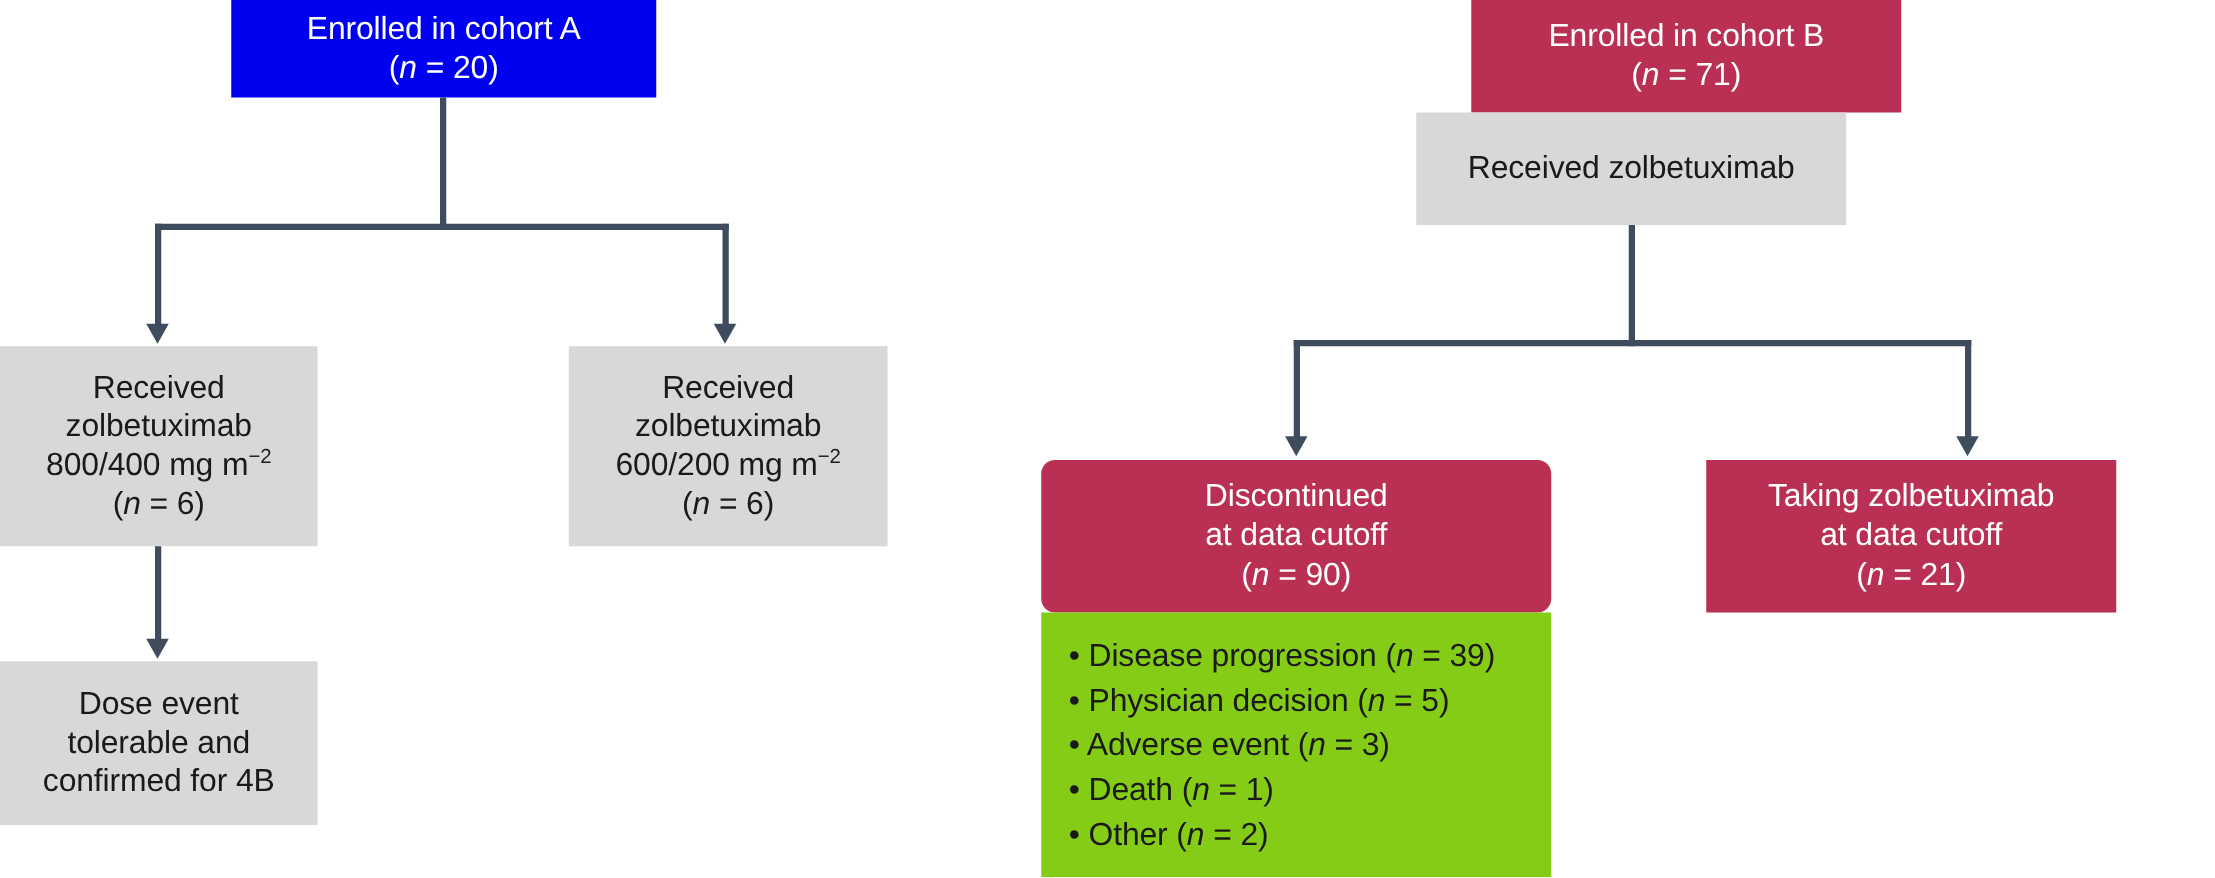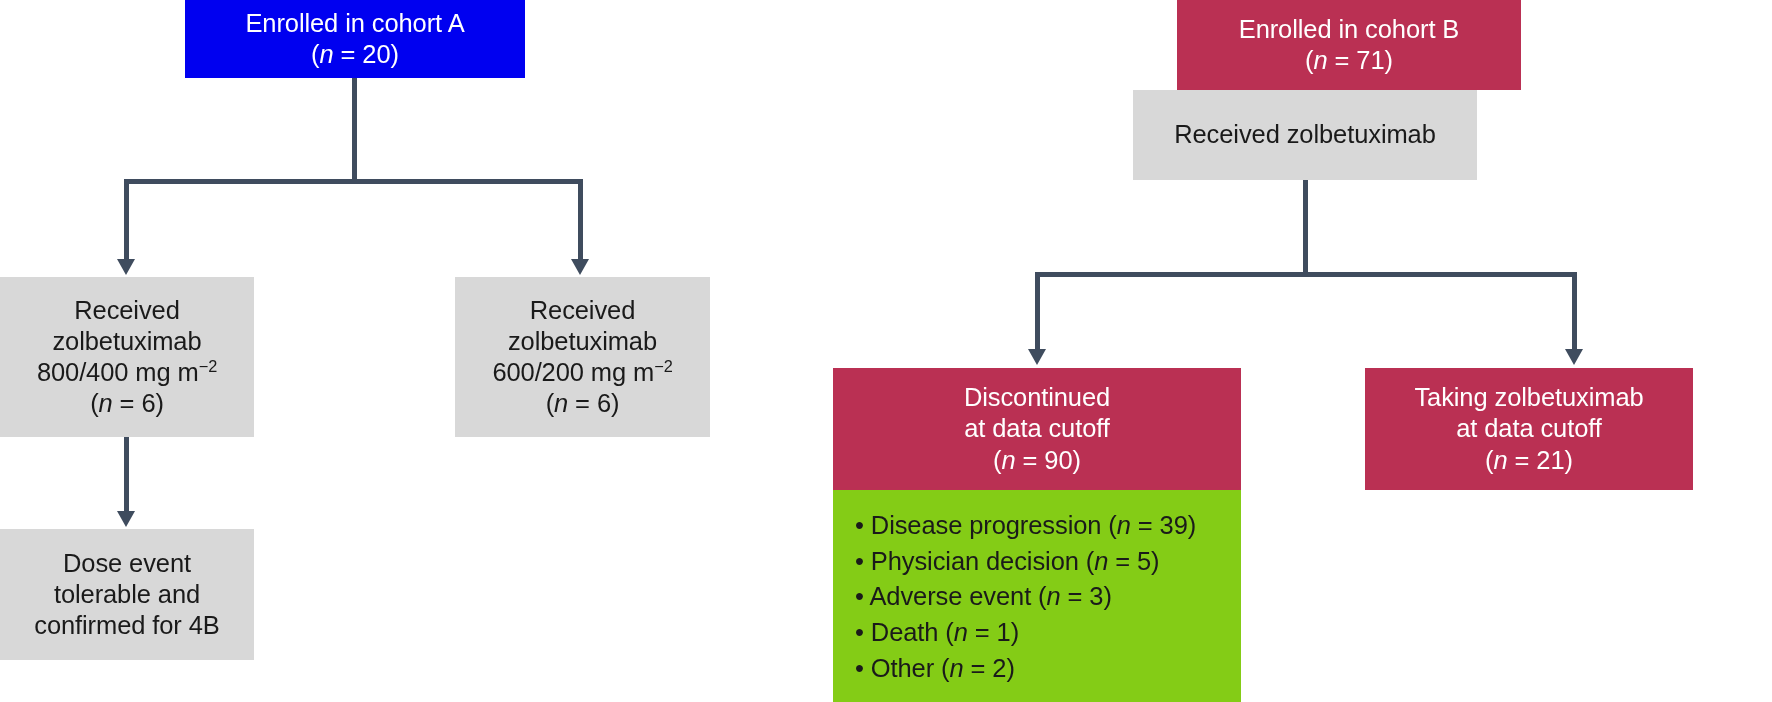--- a/index.html
+++ b/index.html
@@ -112,21 +112,21 @@
     <span class="line">Received zolbetuximab</span>
   </div>
 
   <div class="seg-v" style="left:1303px; top:180px; width:5px; height:97px;"></div>
   <div class="seg-h" style="left:1035px; top:272px; width:542px; height:5px;"></div>
   <div class="seg-v" style="left:1035px; top:272px; width:5px; height:79px;"></div>
   <div class="arrow-head" style="left:1028px; top:349px;"></div>
   <div class="seg-v" style="left:1572px; top:272px; width:5px; height:79px;"></div>
   <div class="arrow-head" style="left:1565px; top:349px;"></div>
 
-  <div class="node fill-crimson" style="left:833px; top:368px; width:408px; height:122px;">
+  <div class="node fill-crimson" style="left:833px; top:368px; width:408px; height:122px;border-radius:11px;">
     <span class="line">Discontinued</span>
     <span class="line">at data cutoff</span>
     <span class="line"><span>(</span><i class="n">n</i><span> = 90)</span></span>
   </div>
 
   <div class="list-node" style="left:833px; top:490px; width:408px; height:212px;">
     <div class="bullet-row"><span>• </span><span>Disease progression (</span><i class="n">n</i><span> = 39)</span></div>
     <div class="bullet-row"><span>• </span><span>Physician decision (</span><i class="n">n</i><span> = 5)</span></div>
     <div class="bullet-row"><span>• </span><span>Adverse event (</span><i class="n">n</i><span> = 3)</span></div>
     <div class="bullet-row"><span>• </span><span>Death (</span><i class="n">n</i><span> = 1)</span></div>

